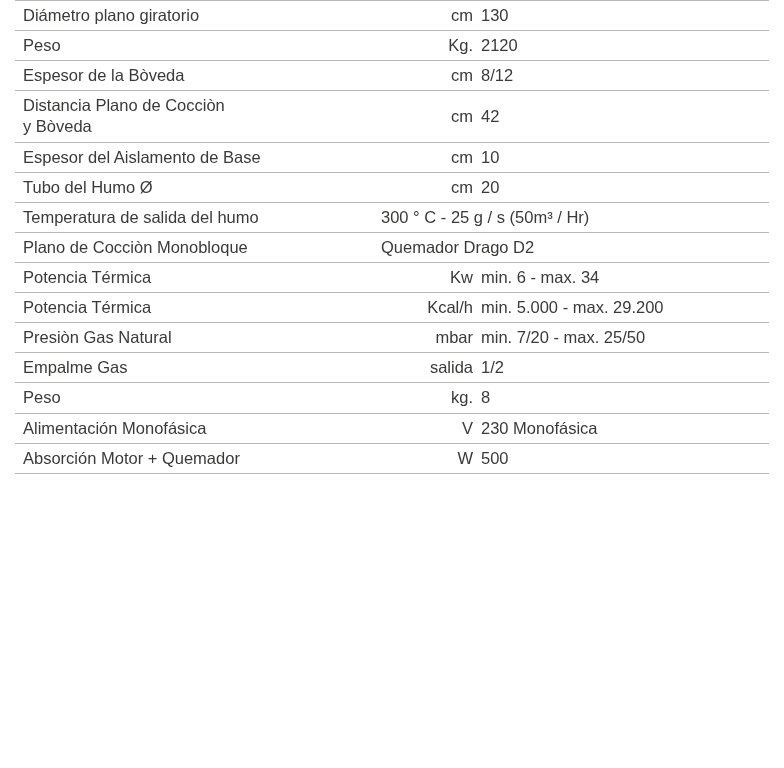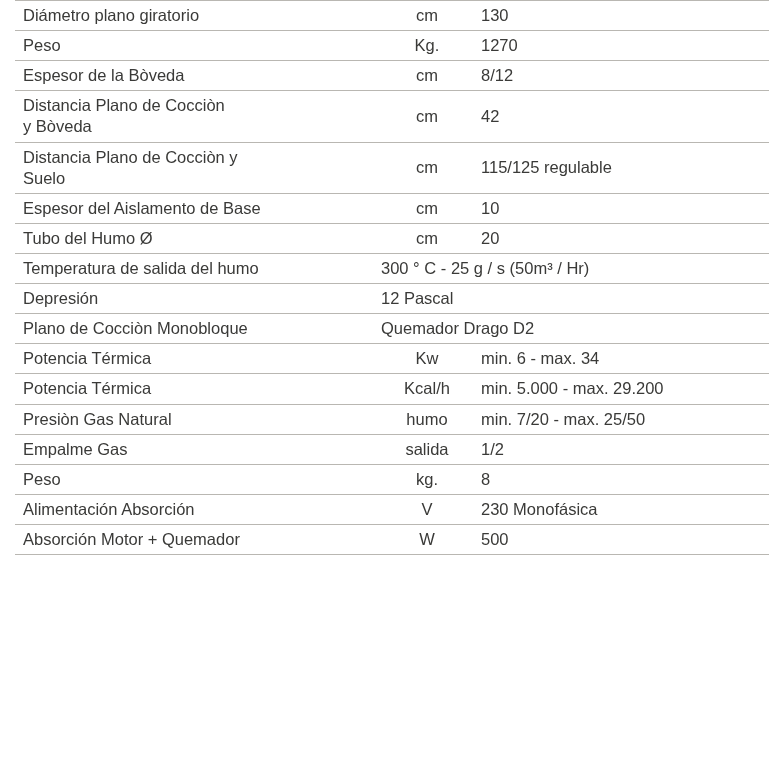--- a/index.html
+++ b/index.html
@@ -36,21 +36,21 @@
     vertical-align: middle;
     line-height: 1.28;
     color: #3a3a38;
     font-weight: 400;
   }
   td.label {
     text-align: left;
     padding-left: 8px;
   }
   td.unit {
-    text-align: center;
+    text-align: right;
     margin-top: 20px;
   }
   td.value {
     text-align: left;
   }
   .line2 { display: block; }
 </style>
 </head>
 <body>
 
@@ -62,86 +62,77 @@
   </colgroup>
   <tbody>
       <tr>
         <td class="label"><span>Diámetro plano giratorio</span></td>
         <td class="unit">cm</td>
         <td class="value"><span>130</span></td>
       </tr>
       <tr>
         <td class="label"><span>Peso</span></td>
         <td class="unit">Kg.</td>
-        <td class="value"><span>1270</span></td>
+        <td class="value"><span>2120</span></td>
       </tr>
       <tr>
         <td class="label"><span>Espesor de la Bòveda</span></td>
         <td class="unit">cm</td>
         <td class="value"><span>8/12</span></td>
       </tr>
       <tr>
         <td class="label"><span>Distancia Plano de Cocciòn</span><span class="line2">y Bòveda</span></td>
         <td class="unit">cm</td>
         <td class="value"><span>42</span></td>
-      </tr>
-      <tr>
-        <td class="label"><span>Distancia Plano de Cocciòn y</span><span class="line2">Suelo</span></td>
-        <td class="unit">cm</td>
-        <td class="value"><span>115/125 regulable</span></td>
       </tr>
       <tr>
         <td class="label"><span>Espesor del Aislamento de Base</span></td>
         <td class="unit">cm</td>
         <td class="value"><span>10</span></td>
       </tr>
       <tr>
         <td class="label"><span>Tubo del Humo Ø</span></td>
         <td class="unit">cm</td>
         <td class="value"><span>20</span></td>
       </tr>
       <tr>
         <td class="label"><span>Temperatura de salida del humo</span></td>
         <td class="value" colspan="2">300 ° C - 25 g / s (50m³ / Hr)</td>
-      </tr>
-      <tr>
-        <td class="label"><span>Depresión</span></td>
-        <td class="value" colspan="2">12 Pascal</td>
       </tr>
       <tr>
         <td class="label"><span>Plano de Cocciòn Monobloque</span></td>
         <td class="value" colspan="2">Quemador Drago D2</td>
       </tr>
       <tr>
         <td class="label"><span>Potencia Térmica</span></td>
         <td class="unit">Kw</td>
         <td class="value"><span>min. 6 - max. 34</span></td>
       </tr>
       <tr>
         <td class="label"><span>Potencia Térmica</span></td>
         <td class="unit">Kcal/h</td>
         <td class="value"><span>min. 5.000 - max. 29.200</span></td>
       </tr>
       <tr>
         <td class="label"><span>Presiòn Gas Natural</span></td>
-        <td class="unit">humo</td>
+        <td class="unit">mbar</td>
         <td class="value"><span>min. 7/20 - max. 25/50</span></td>
       </tr>
       <tr>
         <td class="label"><span>Empalme Gas</span></td>
         <td class="unit">salida</td>
         <td class="value"><span>1/2</span></td>
       </tr>
       <tr>
         <td class="label"><span>Peso</span></td>
         <td class="unit">kg.</td>
         <td class="value"><span>8</span></td>
       </tr>
       <tr>
-        <td class="label"><span>Alimentación Absorción</span></td>
+        <td class="label"><span>Alimentación Monofásica</span></td>
         <td class="unit">V</td>
         <td class="value"><span>230 Monofásica</span></td>
       </tr>
       <tr>
         <td class="label"><span>Absorción Motor + Quemador</span></td>
         <td class="unit">W</td>
         <td class="value"><span>500</span></td>
       </tr>
     </tbody>
 </table>

